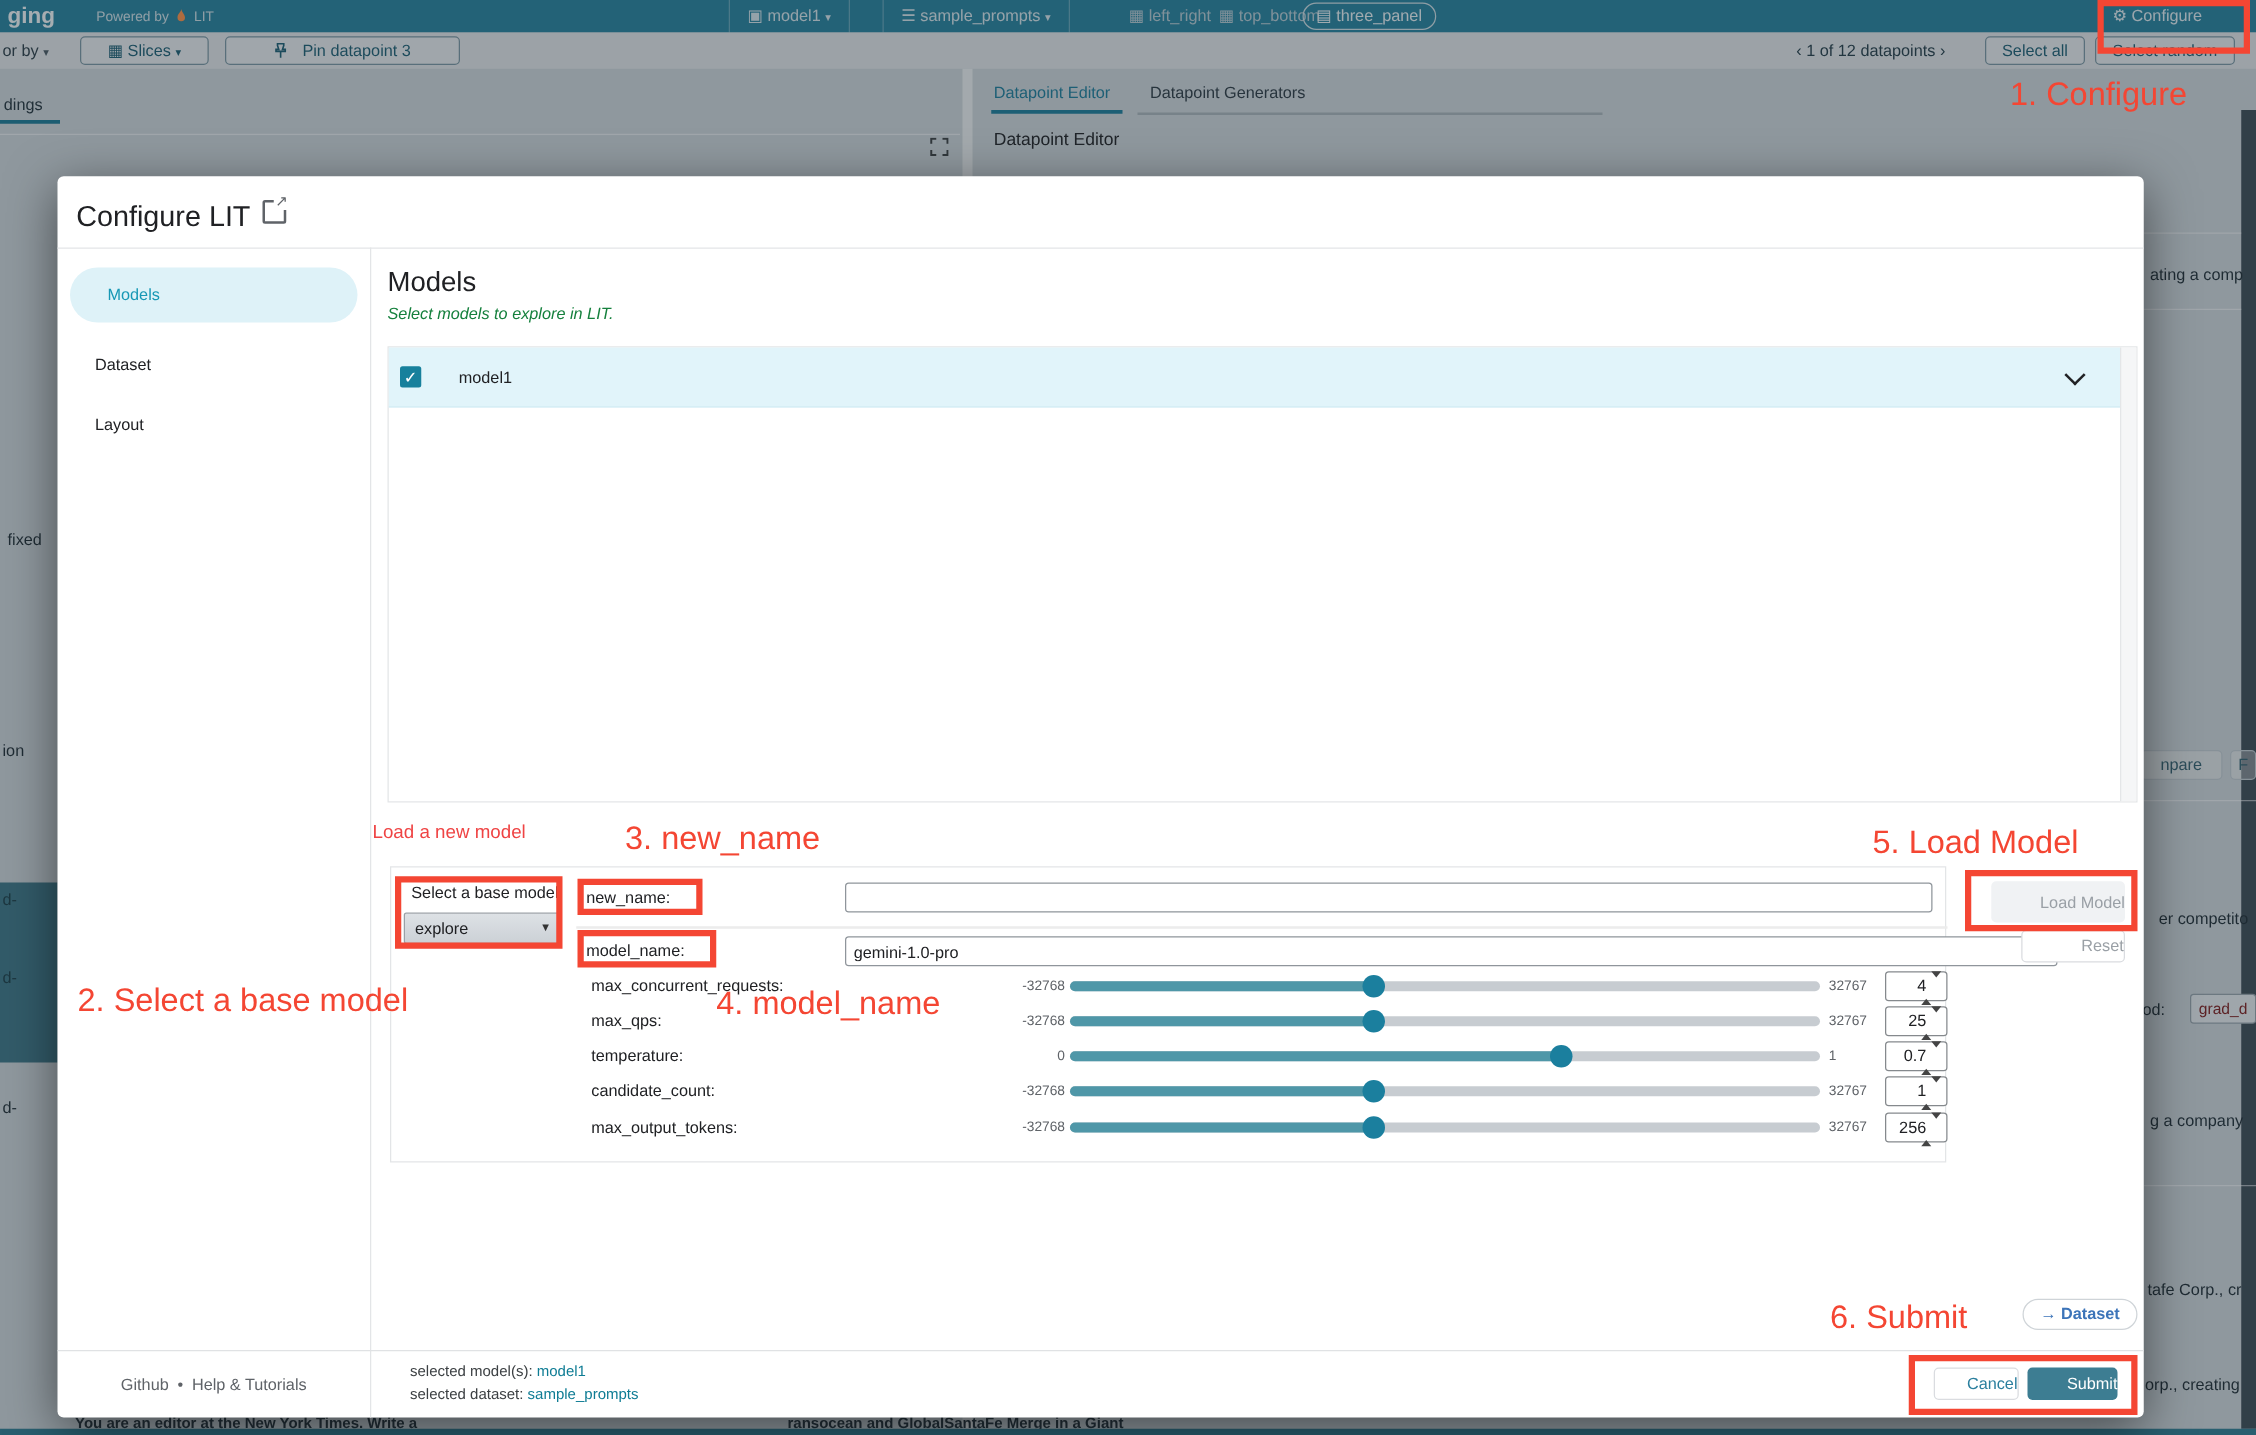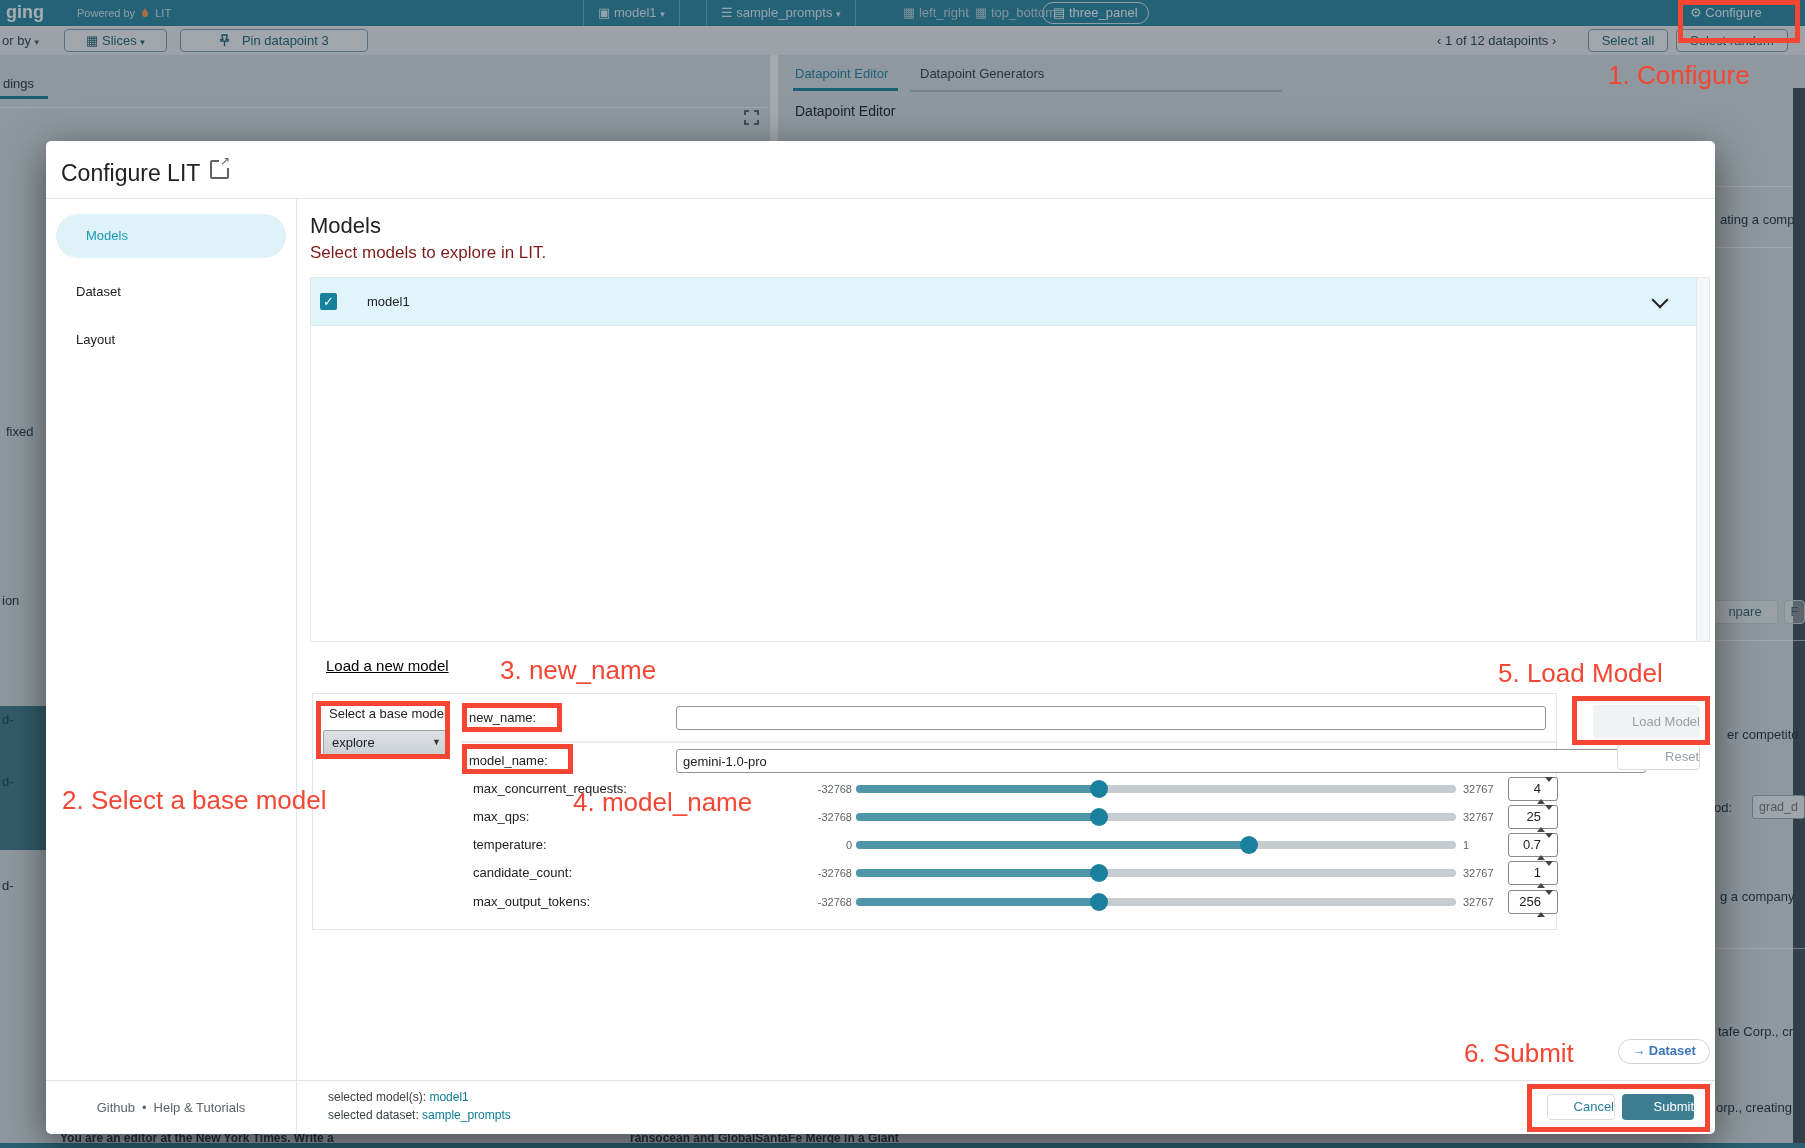--- a/index.html
+++ b/index.html
@@ -17,52 +17,52 @@
   .tb-layout.sel{border:1px solid #cfe0e6;border-radius:12px;height:22px;line-height:20px;top:2px;color:#eaf3f6;padding:0 10px;}
   .toolbar{left:0;top:26px;width:1805px;height:29px;background:#e3e7ea;}
   .tbtn{height:23px;top:3px;border:1px solid #7b97a4;border-radius:4px;color:#1c5e74;
         font-size:13px;line-height:21px;text-align:center;background:rgba(255,255,255,.25);}
   .tool-label{color:#2d3e48;font-size:13px;top:7px;}
   .panel-line{background:rgba(255,255,255,.55);}
   .bgtxt{color:#1f2d35;font-size:13px;white-space:nowrap;}
   .teal-block{background:#3d7888;}
   .bg-btn{border:1px solid #c2ccd2;border-radius:4px;background:rgba(255,255,255,.35);
           color:#33606f;font-size:13px;text-align:center;line-height:22px;height:24px;}
-  .chip{border:1px solid #98a4ad;border-radius:3px;background:#e8edf0;color:#737373;
+  .chip{border:1px solid #98a4ad;border-radius:3px;background:#e8edf0;color:#7f1d1d;
         font-size:12.5px;line-height:22px;text-align:center;height:24px;}
   .dp-tab{font-size:13px;}
   .gutter{background:#eef1f3;}
   .darkstrip{background:#3c4b55;}
   .bottombar{background:#2f7d94;}
   
   .overlay{z-index:5;left:0;top:0;width:1805px;height:1148px;background:rgba(30,42,50,.36);}
   
   .modal{z-index:10;left:46px;top:141px;width:1669px;height:993px;background:#fff;
          border-radius:5px;box-shadow:0 10px 40px rgba(0,0,0,.5);}
   .m-title{left:15px;top:19px;font-size:23px;color:#202124;}
   .ext-icon{display:inline-block;width:15px;height:15px;border:2px solid #5f6368;border-radius:2px;
             position:relative;top:-2px;margin-left:10px;}
   .ext-icon:before{content:"↗";position:absolute;right:-3px;top:-8px;font-size:12px;color:#5f6368;background:#fff;padding-left:1px;}
   .m-header-line{left:0;top:57px;width:1669px;height:1px;background:#e3e5e7;}
   .side-line{left:250px;top:57px;width:1px;height:936px;background:#e3e5e7;}
   .nav-pill{left:10px;top:73px;width:230px;height:44px;background:#def2f8;border-radius:22px;}
   .nav-item{left:30px;font-size:13px;color:#202124;}
   .nav-item.active{color:#1798b5;}
   .m-heading{left:264px;top:72px;font-size:22px;color:#202124;}
-  .m-sub{left:264px;top:102px;font-size:17px;color:#7f1d1d;}
+  .m-sub{left:264px;top:102px;font-size:13px;color:#15803d;font-style:italic;}
   .models-box{left:264px;top:136px;width:1400px;height:365px;border:1px solid #e4e6e8;background:#fff;}
   .model-row{left:0;top:0;width:1385px;height:48px;background:#e1f4fa;border-bottom:1px solid #d2ebf3;
              display:flex;align-items:center;}
   .checkbox{width:17px;height:17px;background:#17809c;border-radius:2px;margin-left:9px;
             color:#fff;font-size:13px;line-height:17px;text-align:center;font-weight:bold;}
   .model-name{margin-left:30px;font-size:13px;color:#202124;}
   .chev{width:10px;height:10px;border-right:2px solid #202124;border-bottom:2px solid #202124;
         transform:rotate(45deg);}
   .scrollstrip{right:0;top:0;width:13px;height:363px;background:#f5f6f7;border-left:1px solid #e4e6e8;}
-  .load-label{left:280px;top:516px;font-size:15px;color:#000000;text-decoration:underline;}
+  .load-label{left:252px;top:516px;font-size:15px;color:#ef4444;}
   .form-box{left:266px;top:552px;width:1245px;height:237px;border:1px solid #e3e5e7;background:#fff;}
   .f-label{font-size:13px;color:#202124;white-space:nowrap;}
   .select{left:10px;top:36px;width:126px;height:25px;background:linear-gradient(#dde1e5,#ccd1d6);
           border:1px solid #9aa0a6;border-radius:2px;font-size:13px;color:#202124;line-height:23px;padding-left:8px;}
   .select .car{position:absolute;right:7px;top:0;font-size:9px;color:#333;}
   .tinput{border:1px solid #8f959b;border-radius:3px;background:#fff;height:24px;font-size:13px;
           color:#202124;padding:0 6px;font-family:"Liberation Sans","DejaVu Sans",sans-serif;}
   .f-hr{left:148px;top:47px;width:1097px;height:2px;background:#ececec;}
   .srow{left:0;width:1245px;height:24px;}
   .s-label{left:160px;top:0;line-height:24px;}

